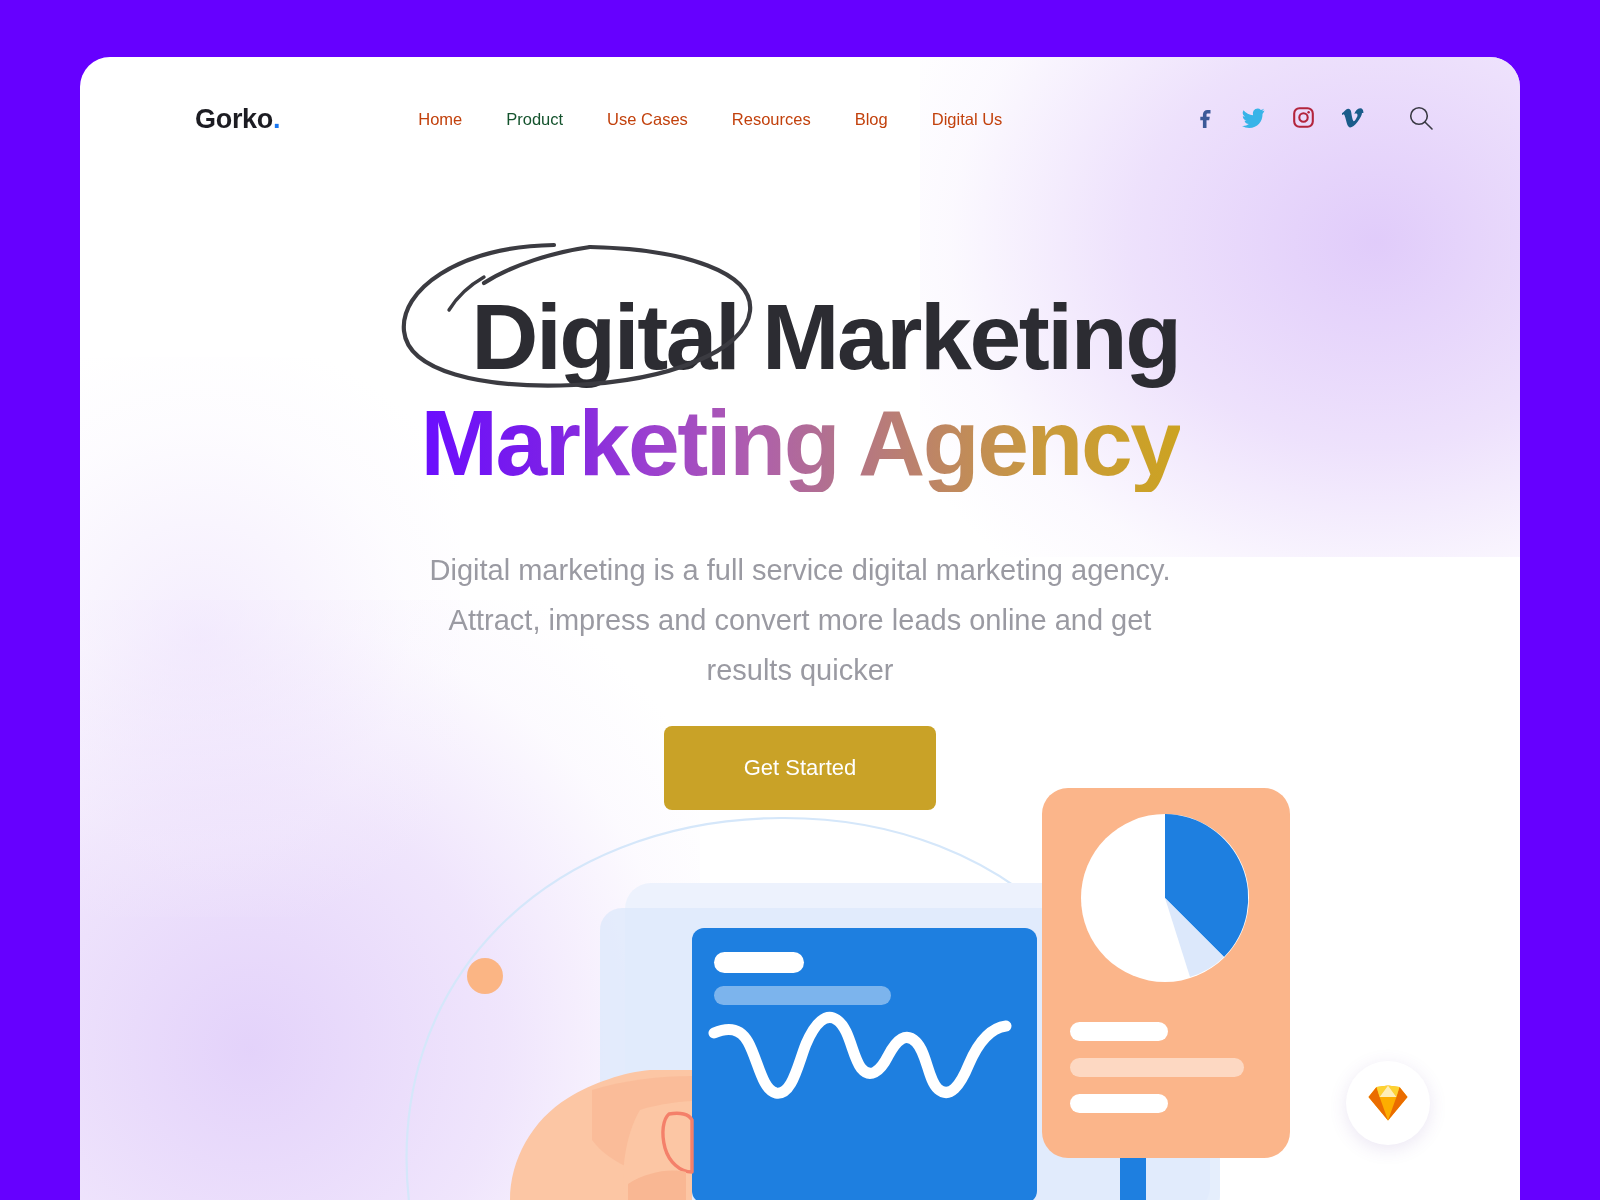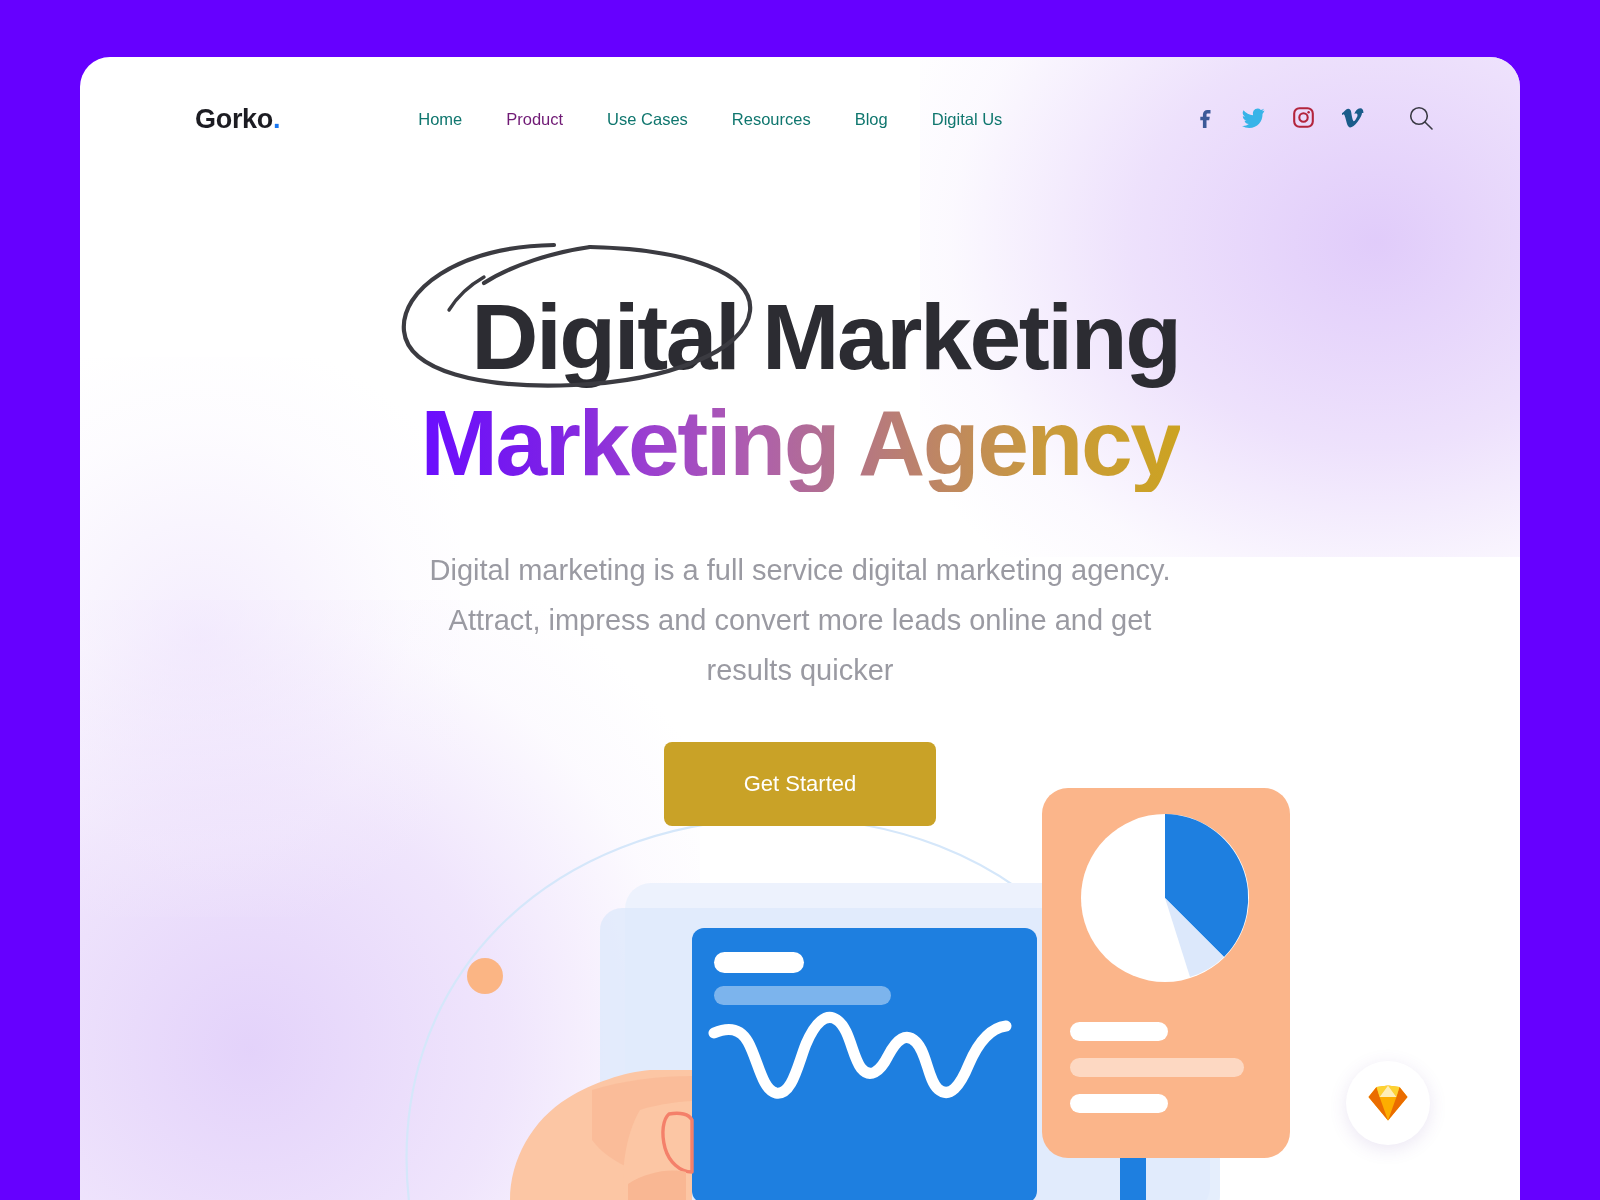--- a/index.html
+++ b/index.html
@@ -62,25 +62,25 @@
     white-space:nowrap;
   }
   .logo .dot { color:#1877F2; }
 
   .nav-links {
     display:flex; align-items:center;
     gap:44px;
     margin-left:138px;
   }
   .nav-link {
-    font-size:16.5px; color:#0f766e;
+    font-size:16.5px; color:#c2410c;
     text-decoration:none; white-space:nowrap;
     cursor:pointer;
   }
-  .nav-link.active { color:#701a75; }
+  .nav-link.active { color:#14532d; }
 
   .nav-right {
     margin-left:auto;
     display:flex; align-items:center;
     gap:28px;
   }
   .social { display:block; cursor:pointer; }
   .search-btn { display:block; cursor:pointer; margin-left:16px; }
 
   
@@ -121,21 +121,21 @@
 
   .sub {
     margin:54px auto 0;
     max-width:760px;
     font-size:29px; line-height:1.72;
     color:#9a9aa2; font-weight:400;
   }
 
   .cta {
     display:block;
-    margin:46px auto 0;
+    margin:30px auto 0;
     width:272px; height:84px;
     background:#C9A227;
     color:#ffffff;
     font-size:22px;
     border:none; border-radius:8px;
     cursor:pointer;
     font-family:"Liberation Sans", sans-serif;
   }
 
   

